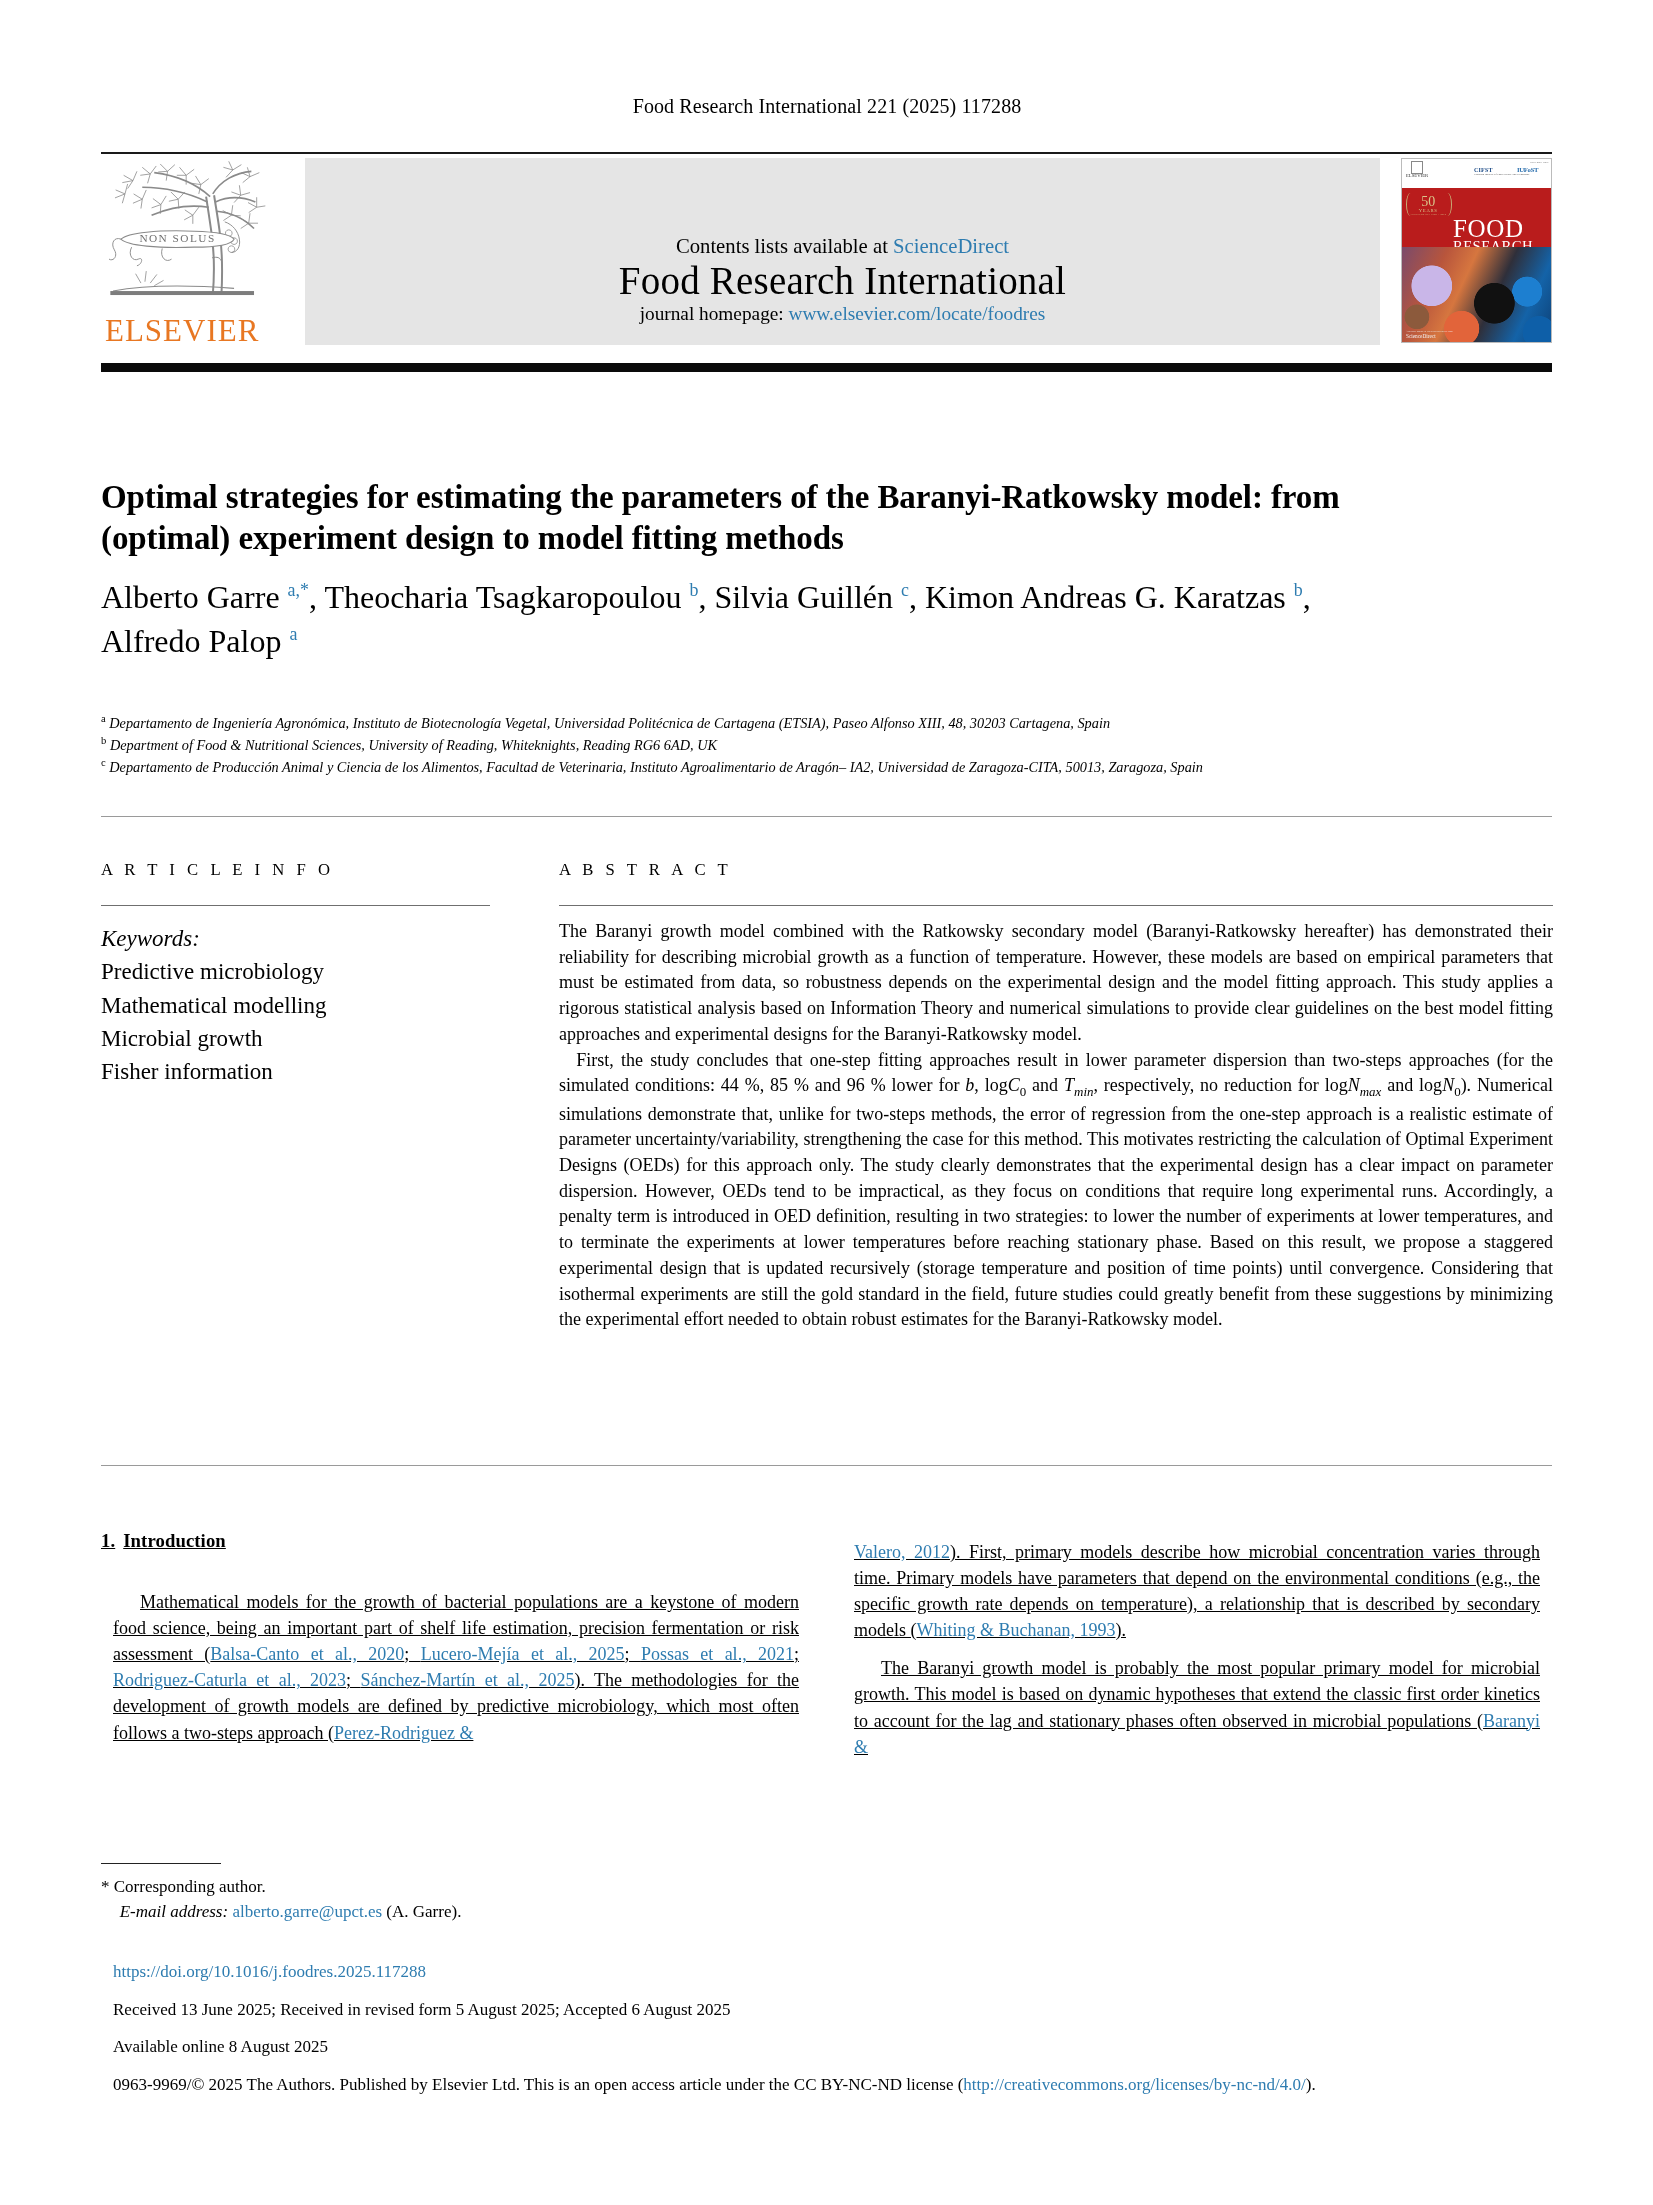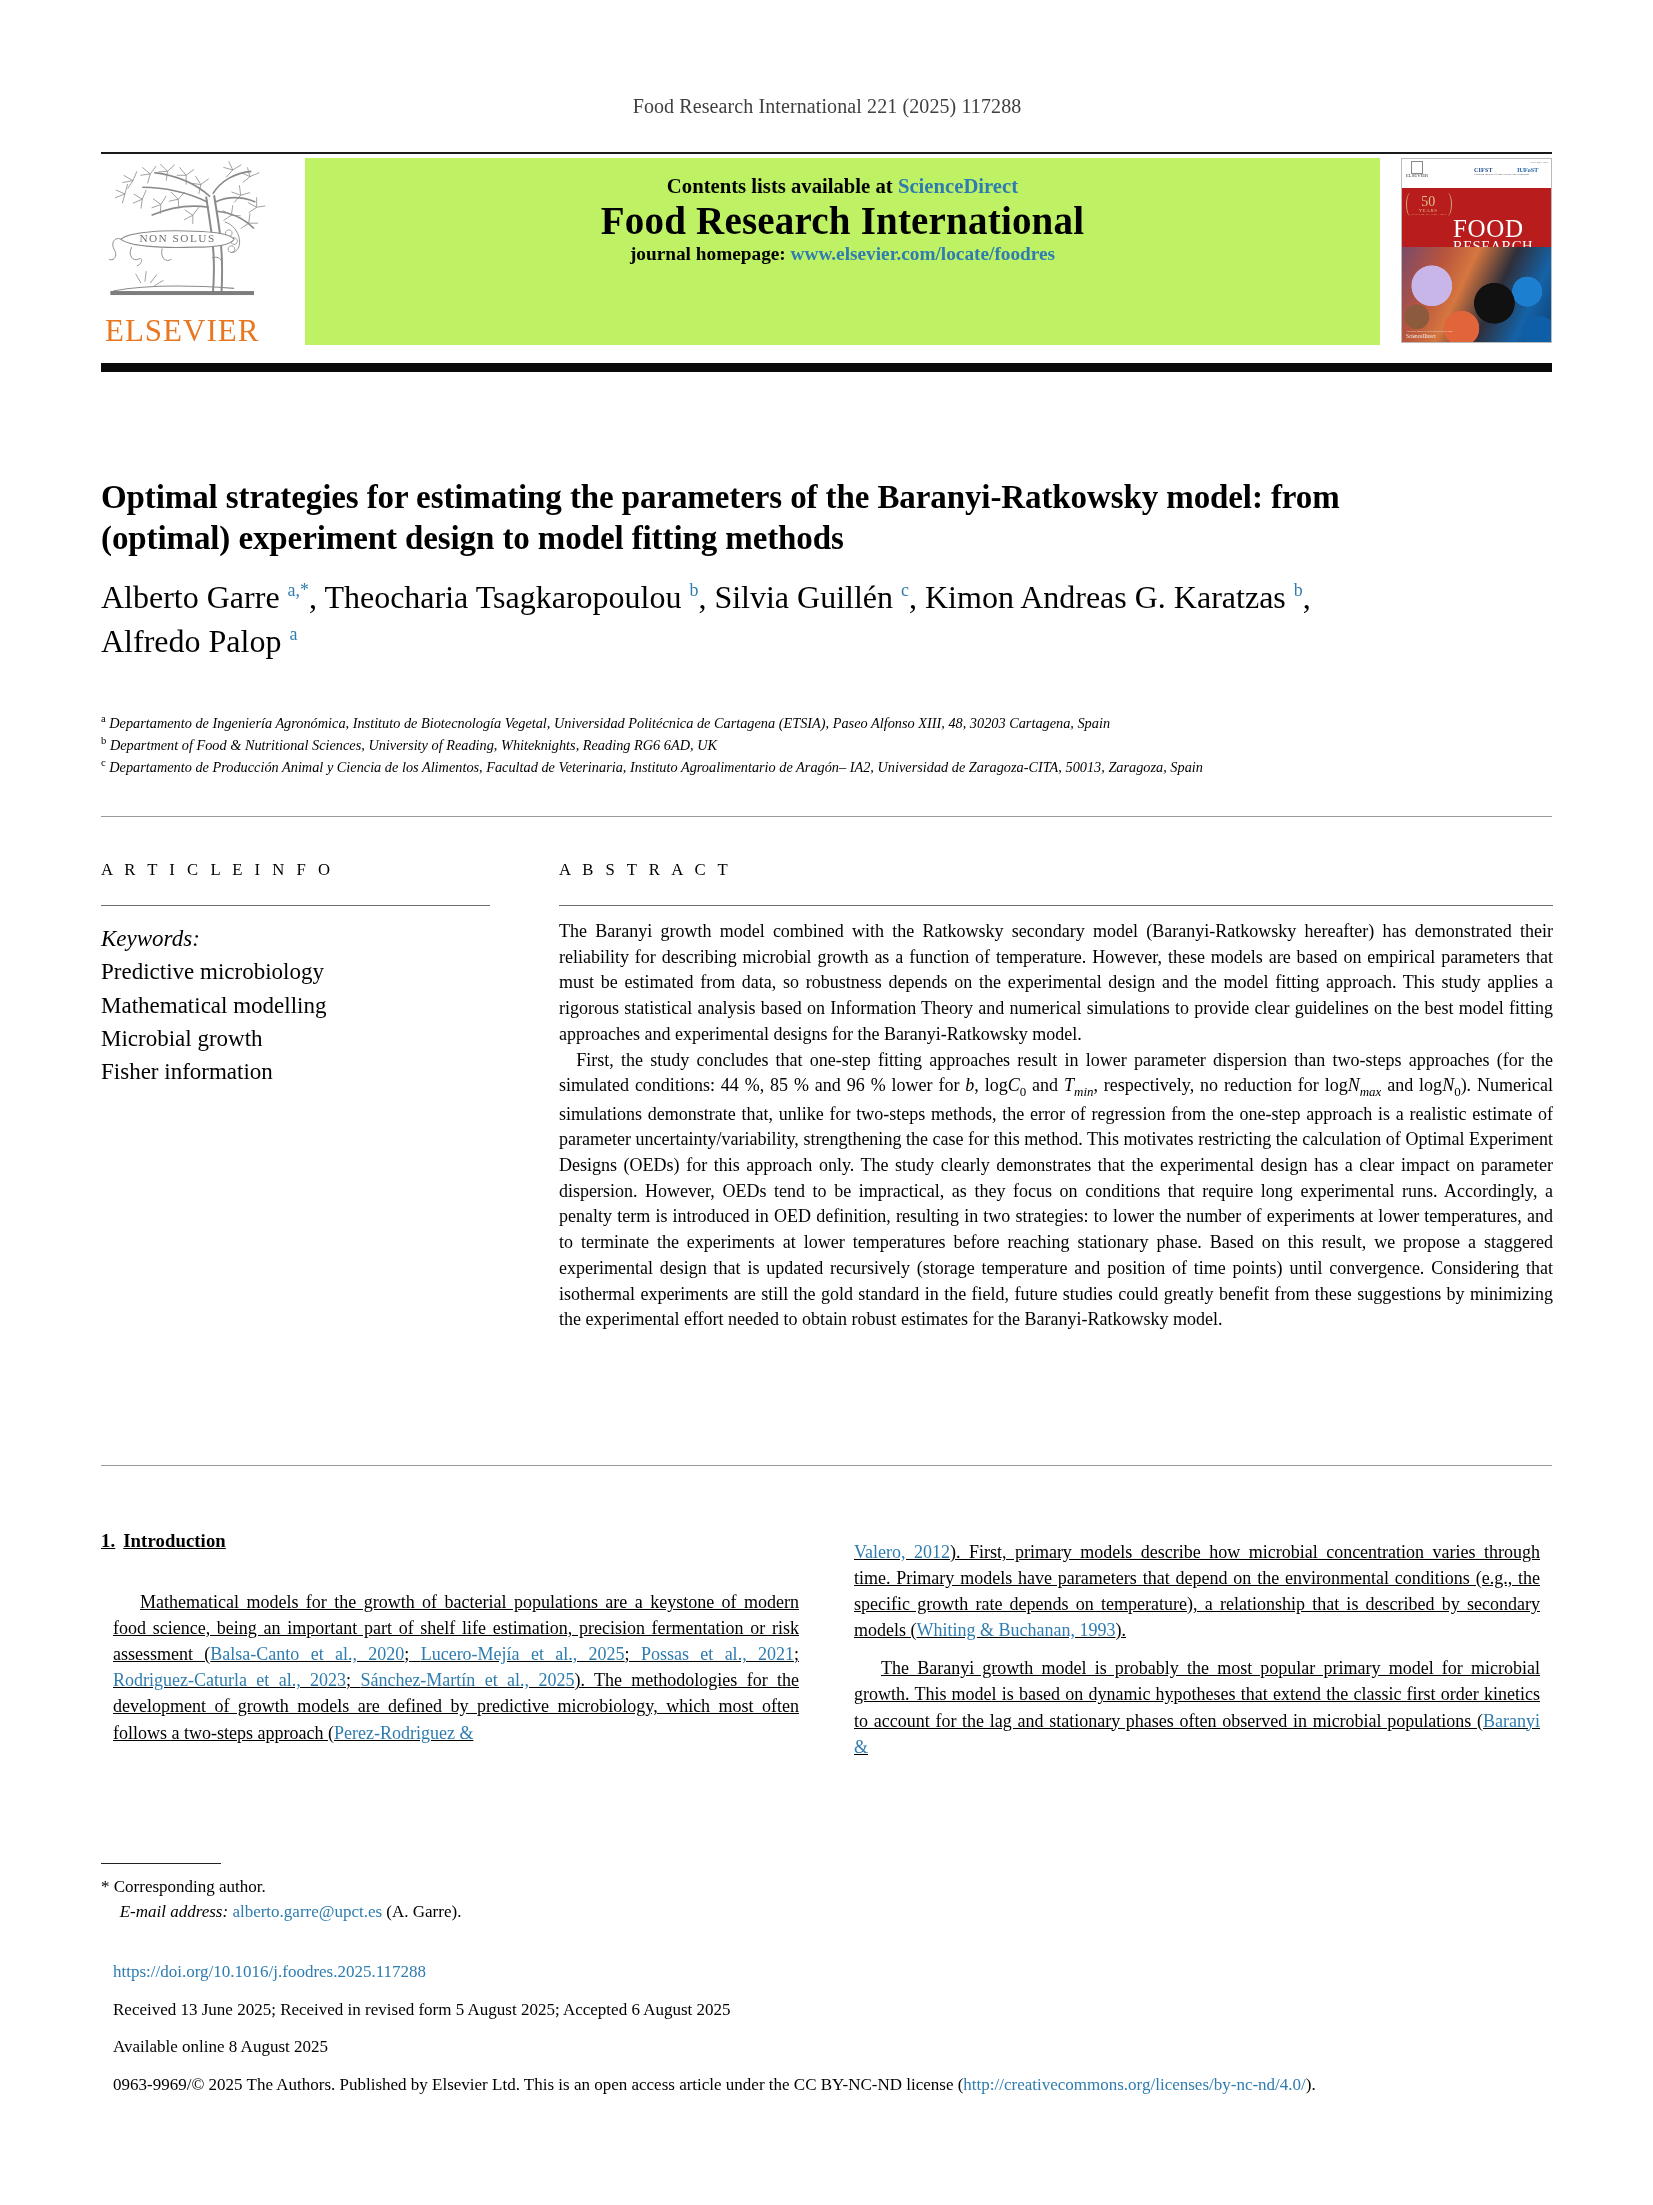--- a/index.html
+++ b/index.html
@@ -8,35 +8,35 @@
     font-family:"Liberation Serif", serif;
     color:#000;
     position:relative;
     overflow:hidden;
   }
   .page { position:absolute; inset:0; }
 
   
   .runhead {
     position:absolute; top:95px; left:0; width:1654px;
-    text-align:center; font-size:20px; color:#404040;
+    text-align:center; font-size:20px; color:#000000;
     letter-spacing:0.1px;
   }
 
   
   .mast-rule-top {
     position:absolute; left:101px; top:152px; width:1451px; height:2px; background:#1a1a1a;
   }
   .mast { position:absolute; left:101px; top:158px; width:1451px; height:188px; }
   .mast-logo { position:absolute; left:0; top:0; width:187px; height:188px; }
   .mast-box {
     position:absolute; left:204px; top:0; width:1075px; height:187px;
-    background:#bef264;
-    display:flex; flex-direction:column; align-items:center; justify-content:flex-start;
-    padding:17.3px 0 20px 0; box-sizing:border-box;font-weight:bold;
+    background:#e5e5e5;
+    display:flex; flex-direction:column; align-items:center; justify-content:flex-end;
+    padding:17.3px 0 20px 0; box-sizing:border-box;
   }
   .mast-contents { font-size:20.7px; }
   .mast-journal { font-size:39px; letter-spacing:0.2px; }
   .mast-home { font-size:19.3px; }
   .lnk { color:#2e7cb0; }
   .mast-cover { position:absolute; left:1300px; top:0; width:151px; height:188px; }
   .mast-rule-bot {
     position:absolute; left:101px; top:363px; width:1451px; height:9.3px; background:#0a0a0a;
   }
 

